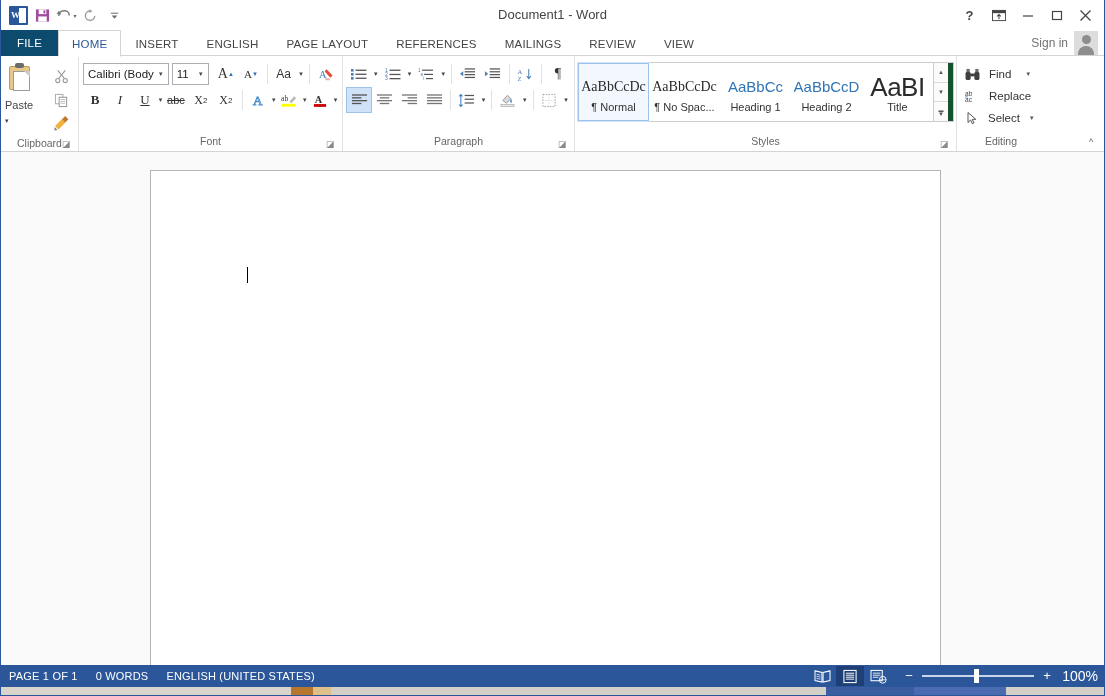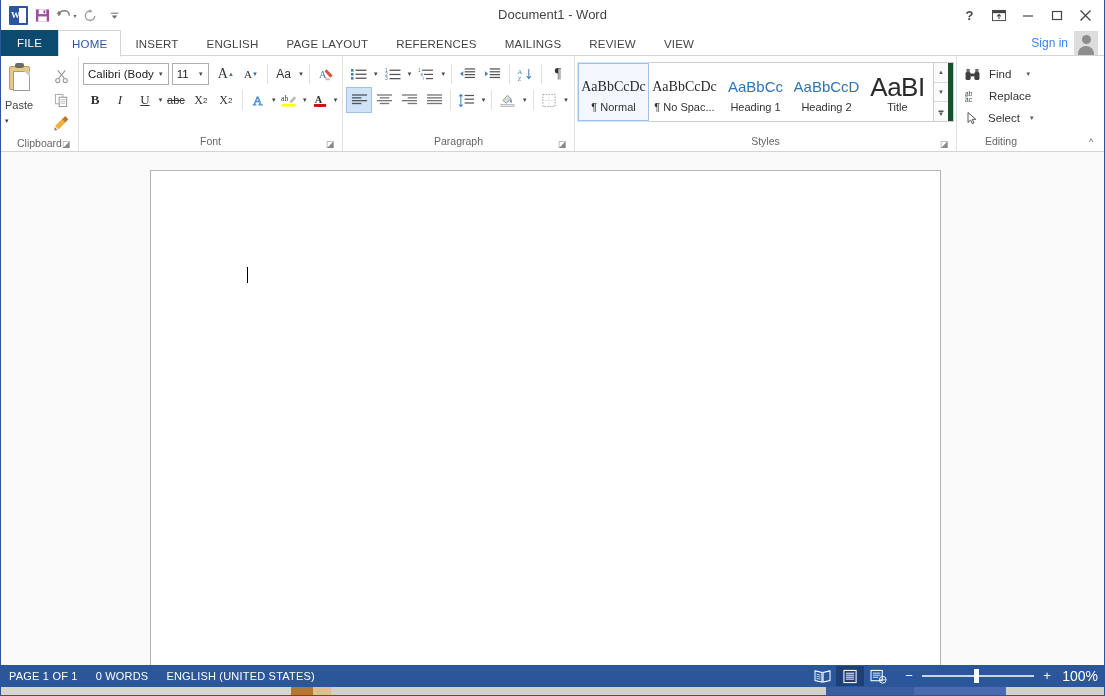--- a/index.html
+++ b/index.html
@@ -110,21 +110,21 @@
     color: #2b579a;
     border: 1px solid #d4d4d4;
     border-bottom: 1px solid #ffffff;
     position: relative;
     z-index: 3;
   }
   .signin {
     position: absolute;
     right: 36px; top: 0; height: 26px;
     display: flex; align-items: center;
-    font-size: 12px; color: #3b82f6;
+    font-size: 12px; color: #737373;
     cursor: default;
   }
   .avatar {
     position: absolute;
     right: 6px; top: 1px;
     width: 24px; height: 24px;
     background: #dddddd;
     display: flex; align-items: flex-end; justify-content: center;
     overflow: hidden;
   }

